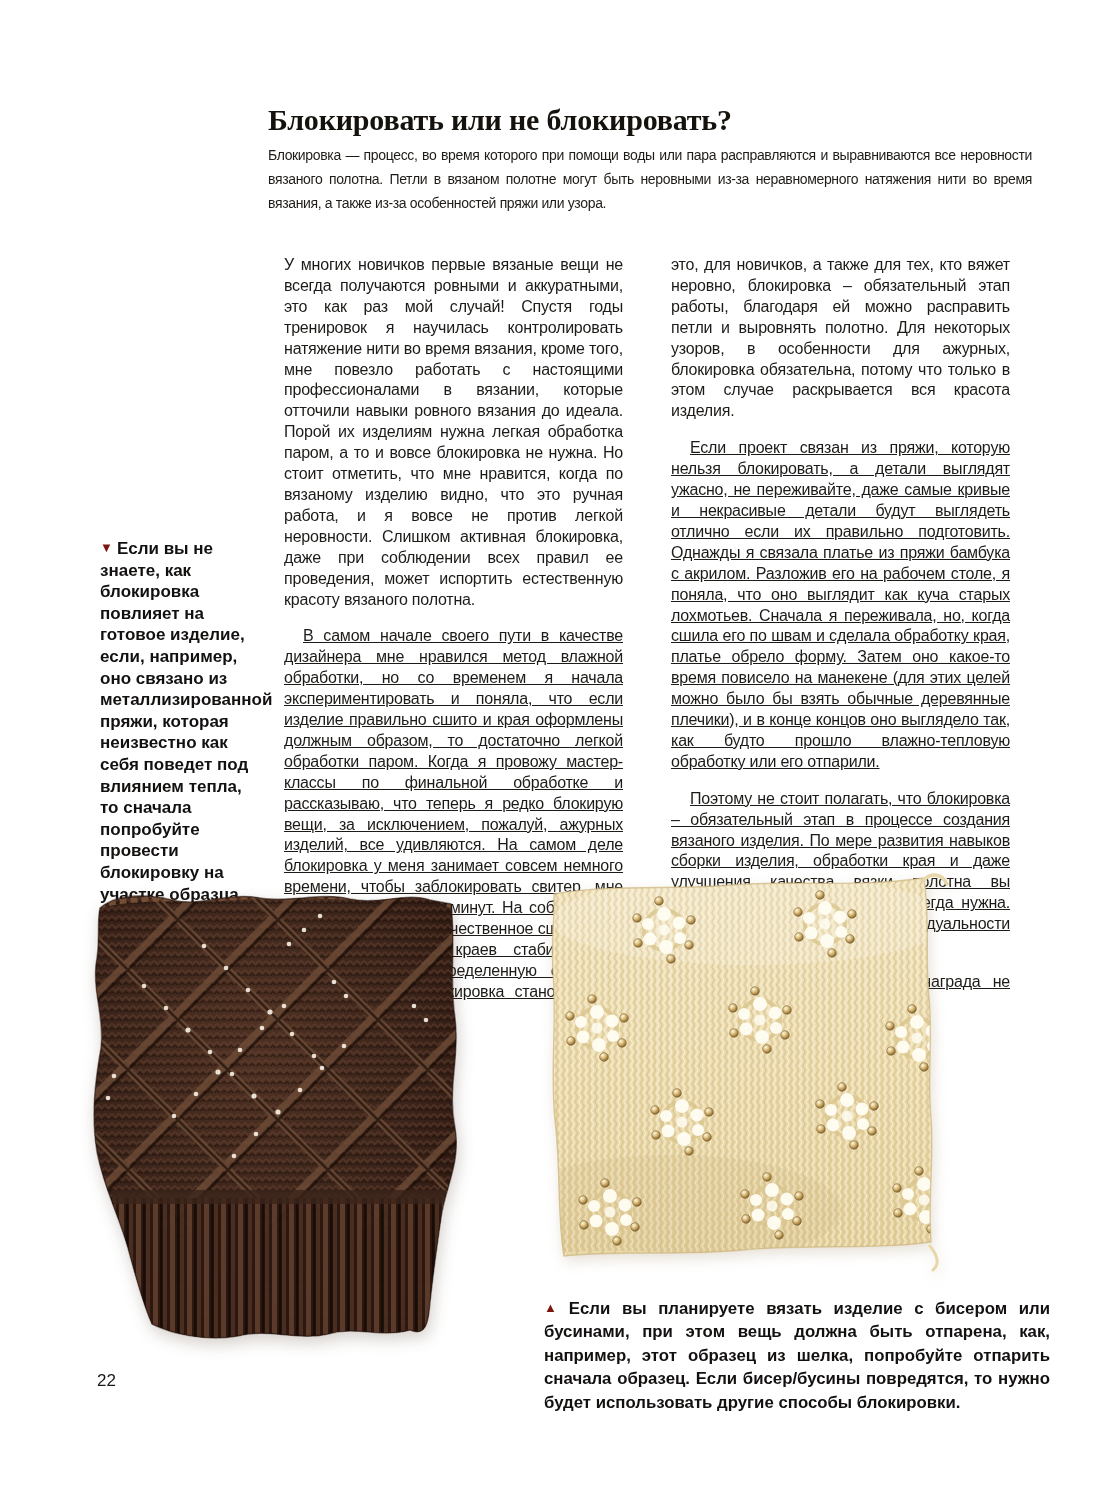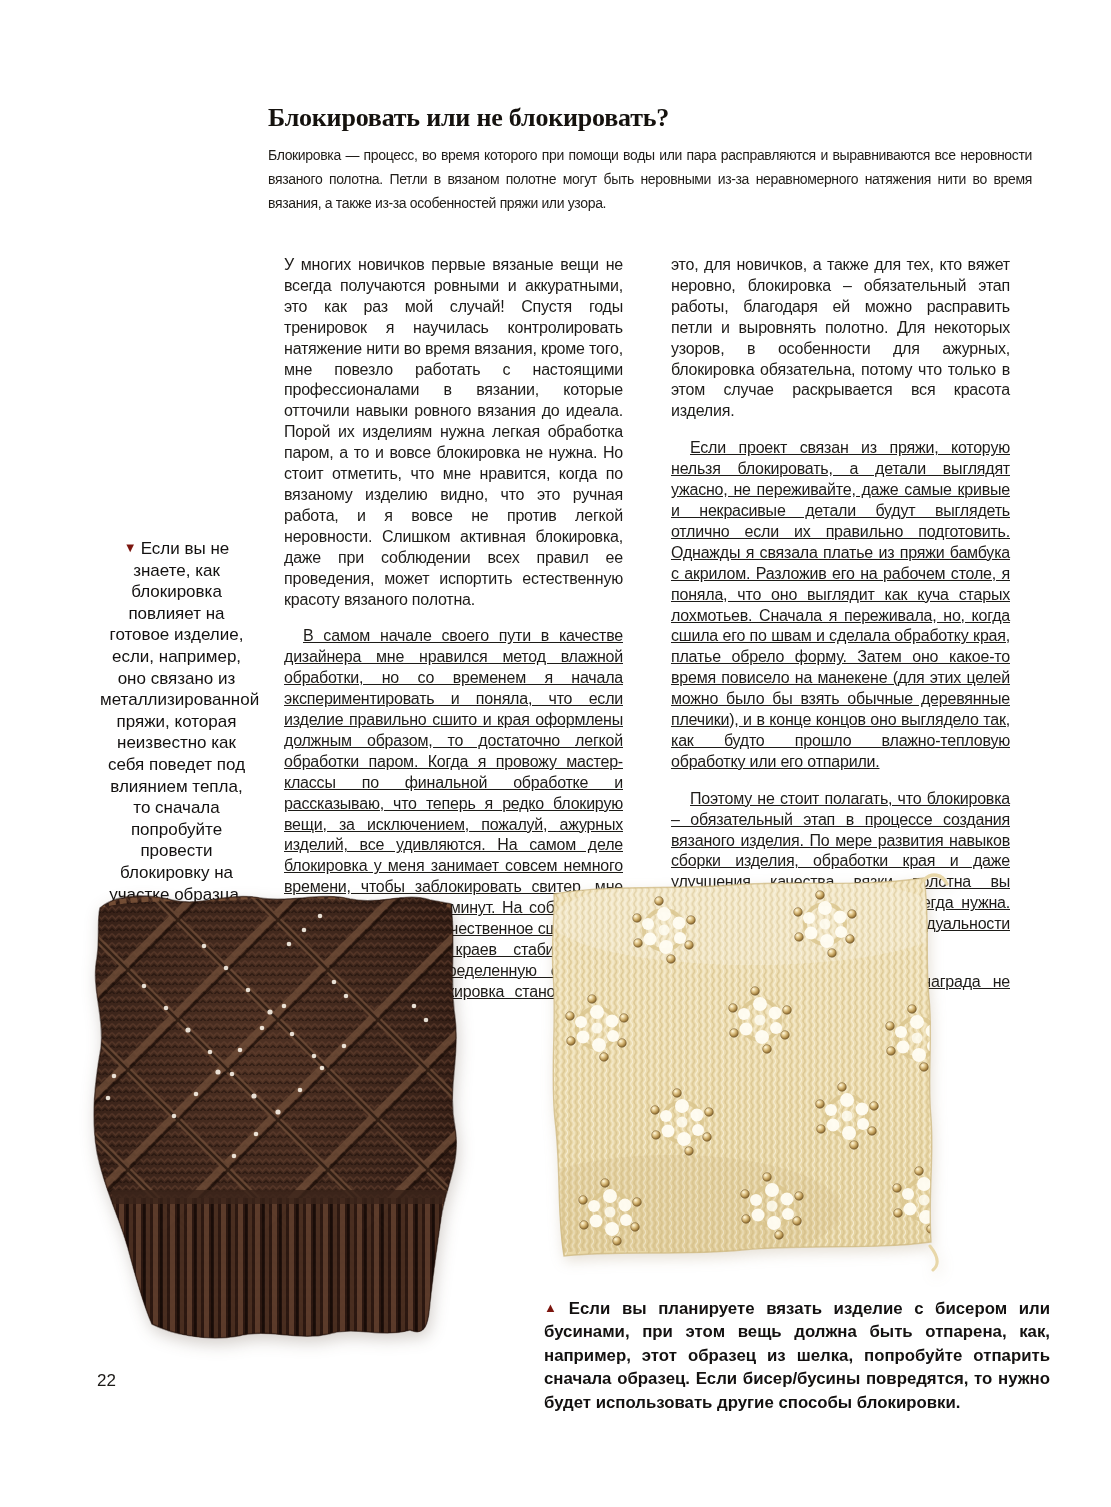--- a/index.html
+++ b/index.html
@@ -3,35 +3,35 @@
 <meta charset="utf-8">
 <style>
   html,body{margin:0;padding:0;background:#dcdcdc;}
   .page{
     position:relative;width:1111px;height:1507px;margin:0 auto;
     background:#ffffff;overflow:hidden;
     font-family:"Liberation Sans",sans-serif;color:#1c1a17;
   }
   .title{
     position:absolute;left:268px;top:103px;margin:0;
-    font-family:"Liberation Serif",serif;font-size:26px;font-weight:700;
+    font-family:"Liberation Serif",serif;font-size:30px;font-weight:700;
     letter-spacing:-0.2px;color:#15120e;
   }
   .lede{
     position:absolute;left:268px;top:143px;width:764px;margin:0;
     font-size:14px;line-height:24.2px;letter-spacing:-0.35px;
     text-align:justify;color:#1f1c18;
   }
   .columns{position:absolute;left:268px;top:239px;width:758px;display:flex;gap:16px;}
   .col{width:371px;font-size:16px;line-height:20.9px;letter-spacing:-0.2px;text-align:justify;color:#1d1b18;}
   .col p{margin:16px;}
   .col p.indent{text-indent:19px;text-decoration:underline;}
   .sidenote{
     position:absolute;left:100px;top:537px;width:153px;
-    font-size:17px;font-weight:400;line-height:21.6px;color:#131110;text-align:center;
+    font-size:17px;font-weight:700;line-height:21.6px;color:#131110;
   }
   .tri{color:#7b150e;font-size:13px;letter-spacing:0;vertical-align:2px;}
   .sidenote .tri{margin-right:4px;}
   figure{margin:0;padding:0;}
   .fig-left{
     position:absolute;left:84px;top:886px;width:384px;height:468px;
     filter:drop-shadow(2px 6px 8px rgba(60,35,20,.22));
   }
   .fig-right{
     position:absolute;left:542px;top:870px;width:412px;height:402px;

